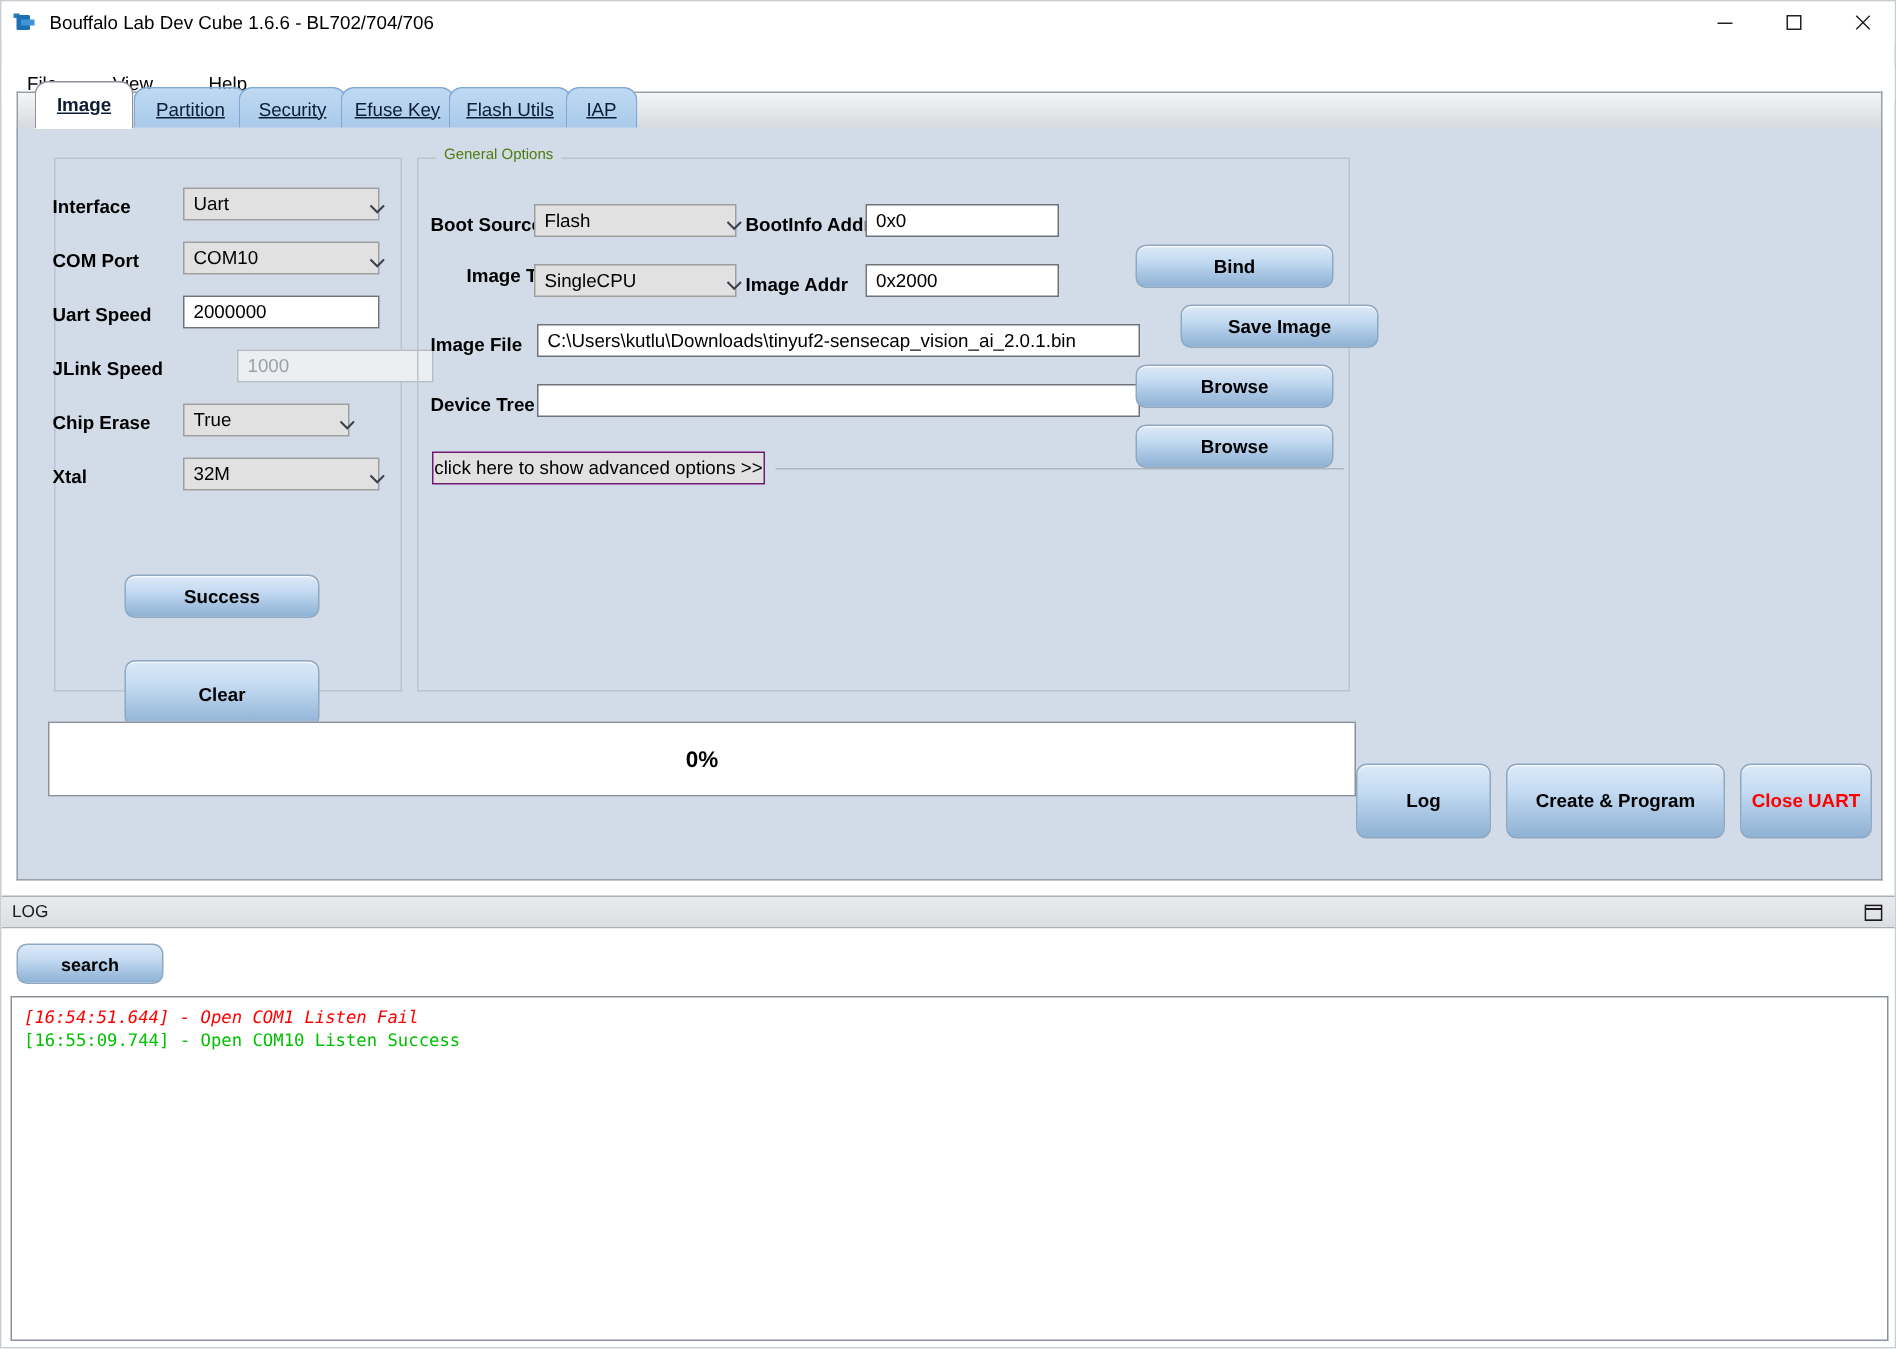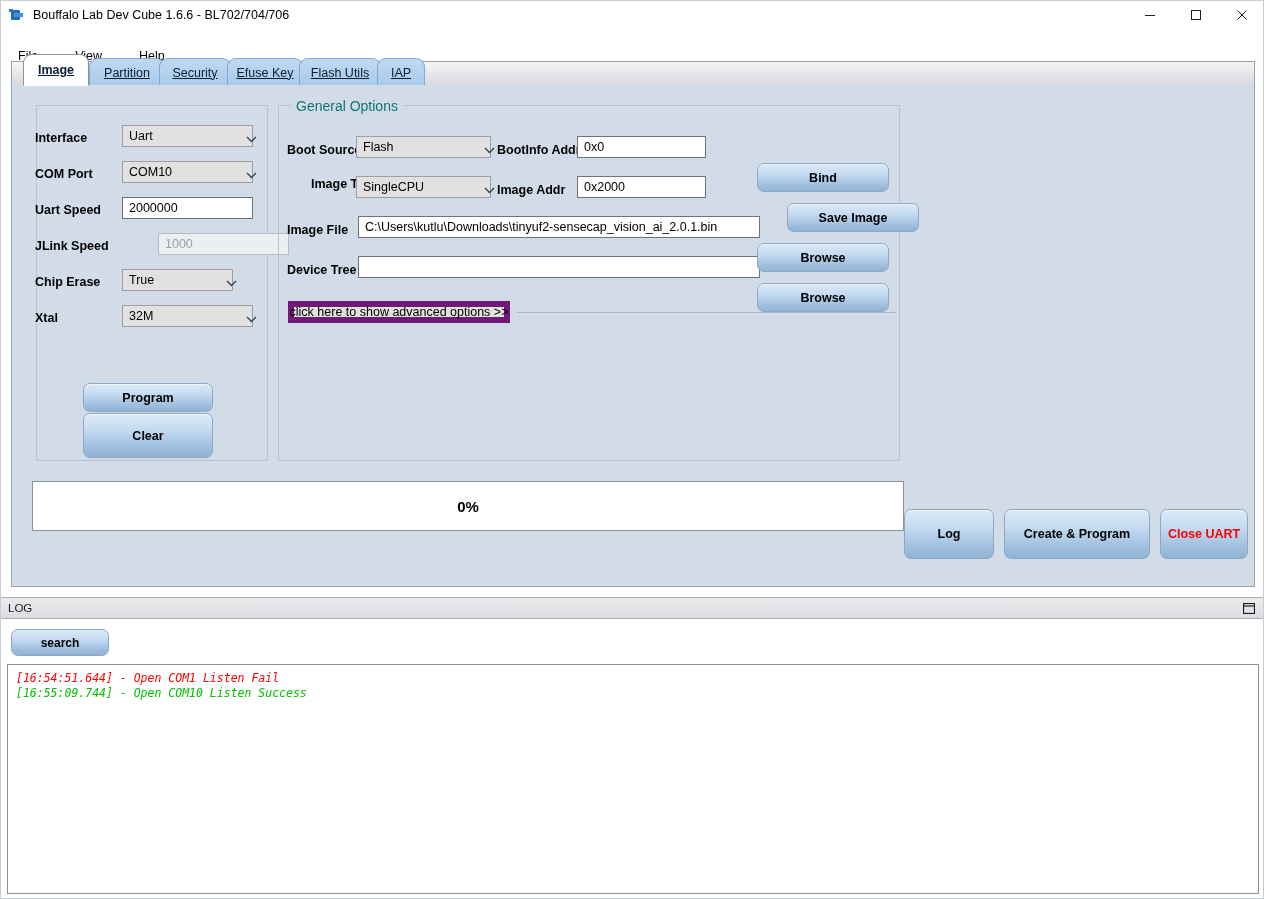--- a/index.html
+++ b/index.html
@@ -102,21 +102,21 @@
   }
   .groupbox {
     position: absolute;
     border: 1px solid #b9c4d2;
   }
   .gb-left  { left: 24px;  top: 20px;  width: 232px; height: 356px; border-top-color:#b9c4d2;}
   .gb-right { left: 266px; top: 20px;  width: 622px; height: 356px; }
   .gb-title {
     position: absolute; left: 12px; top: -8px;
     background: #d2dce8; padding: 0 5px;
-    font-size: 14px; color: #0f766e;
+    font-size: 10px; color: #4d7c0f;
   }
   
   .lbl {
     position: absolute; font-size: 12.5px; color: #000; font-weight: bold;
     white-space: nowrap;
   }
   .combo {
     position: absolute; height: 22px;
     background: #e1e1e1;
     border: 1px solid #9e9e9e;
@@ -149,21 +149,21 @@
     display: flex; align-items: center; justify-content: center;
     font-size: 12.5px; color: #000; font-weight: bold;
     white-space: nowrap;
     box-shadow: inset 0 1px 0 #ffffffaa;
     margin-top: 28px;
   }
   .btn.danger { color: #ff0000; }
   .adv-btn {
     position: absolute;
     background: #e1e1e1;
-    border: 6px solid #701a75;
+    border: 1px solid #701a75;
     display: flex; align-items: center; justify-content: center;
     font-size: 12.5px; color: #000;
     white-space: nowrap;
   }
   .adv-line {
     position: absolute; height: 1px; background: #aeb6bf;
   }
   
   .progress {
     position: absolute; left: 20px; top: 481px; width: 872px; height: 50px;
@@ -202,21 +202,21 @@
     background: #ffffff;
     border: 1px solid #8b9199;
     padding: 6px 8px;
     font-family: "DejaVu Sans Mono", monospace;
     font-size: 11.5px;
     line-height: 15px;
     overflow: hidden;
   }
   .log-line { white-space: pre; }
   .log-fail { color: #ff0000; font-style: italic; }
-  .log-ok   { color: #00c000; font-style: italic; }
+  .log-ok   { color: #00c000; }
 </style>
 </head>
 <body>
 
 <div id="app">
 
   <div class="titlebar">
     <div class="app-icon">
       <div class="s3"></div>
         <div class="s1"></div>
@@ -303,22 +303,22 @@
       </div>
       <div class="combo" style="left:85px; top:199px; width:131px;">
         <span>32M</span>
         <span class="arrow">
             <svg width="11" height="7" viewBox="0 0 11 7">
               <polyline points="1,1 5.5,5.5 10,1" fill="none" stroke="#39414a" stroke-width="1.4"></polyline>
             </svg>
           </span>
       </div>
 
-      <div class="btn" style="left:46px; top:249px; width:130px; height:29px;">Program</div>
-      <div class="btn" style="left:46px; top:279px; width:130px; height:45px;">Clear</div>
+      <div class="btn" style="left:46px; top:249px; width:130px; height:29px;">Success</div>
+      <div class="btn" style="left:46px; top:306px; width:130px; height:45px;">Clear</div>
     </div>
 
     <div class="groupbox gb-right">
       <div class="gb-title">General Options</div>
 
       <div class="lbl" style="left:8px;  top:37px;">Boot Source</div>
       <div class="combo" style="left:77px; top:30px; width:135px;">
         <span>Flash</span>
         <span class="arrow">
             <svg width="11" height="7" viewBox="0 0 11 7">

